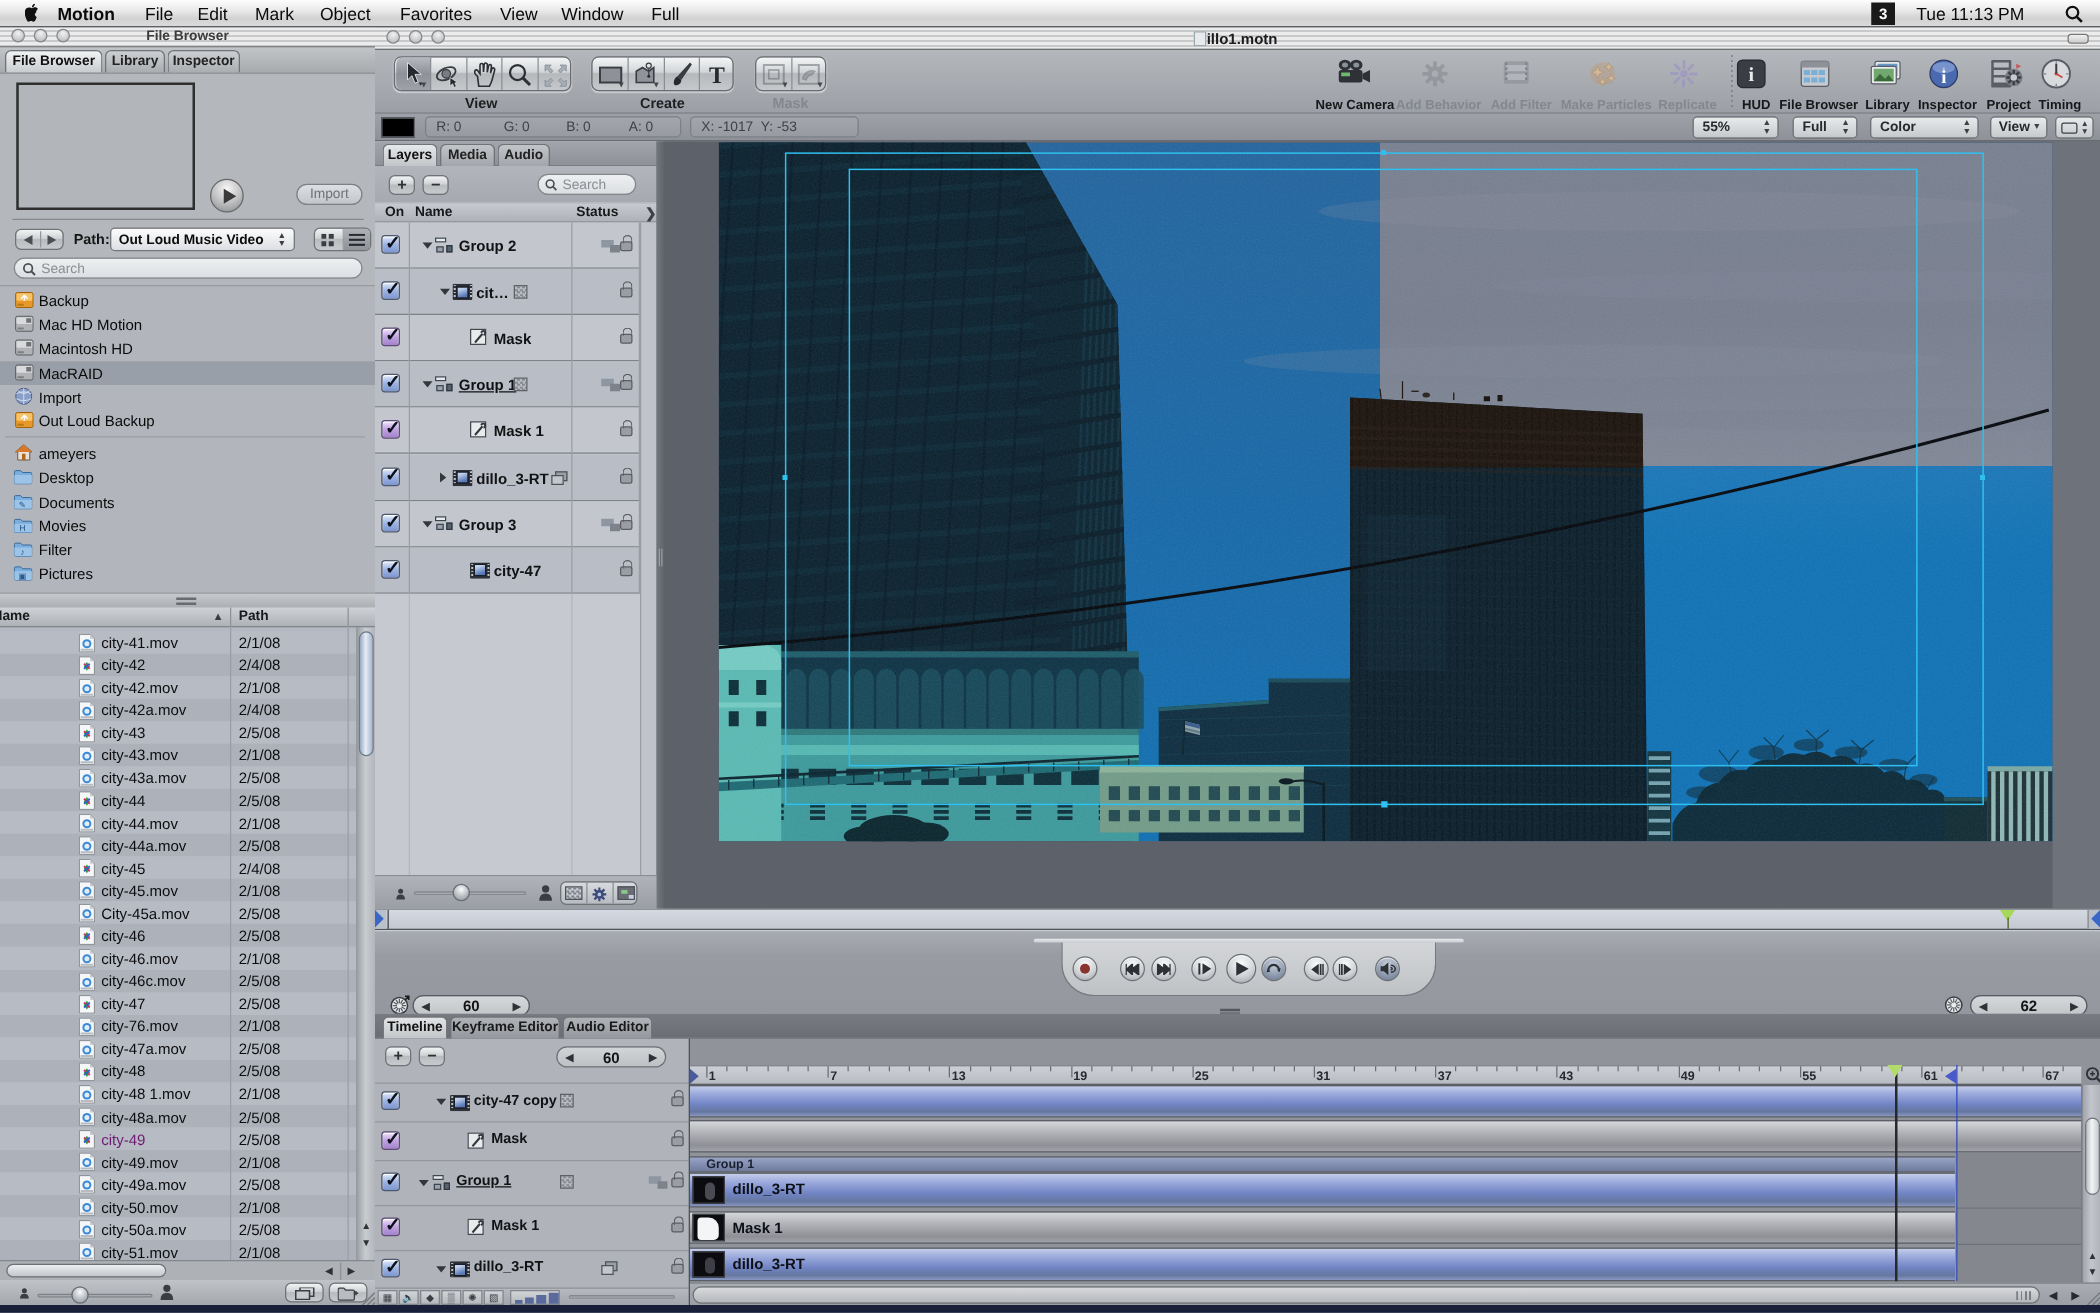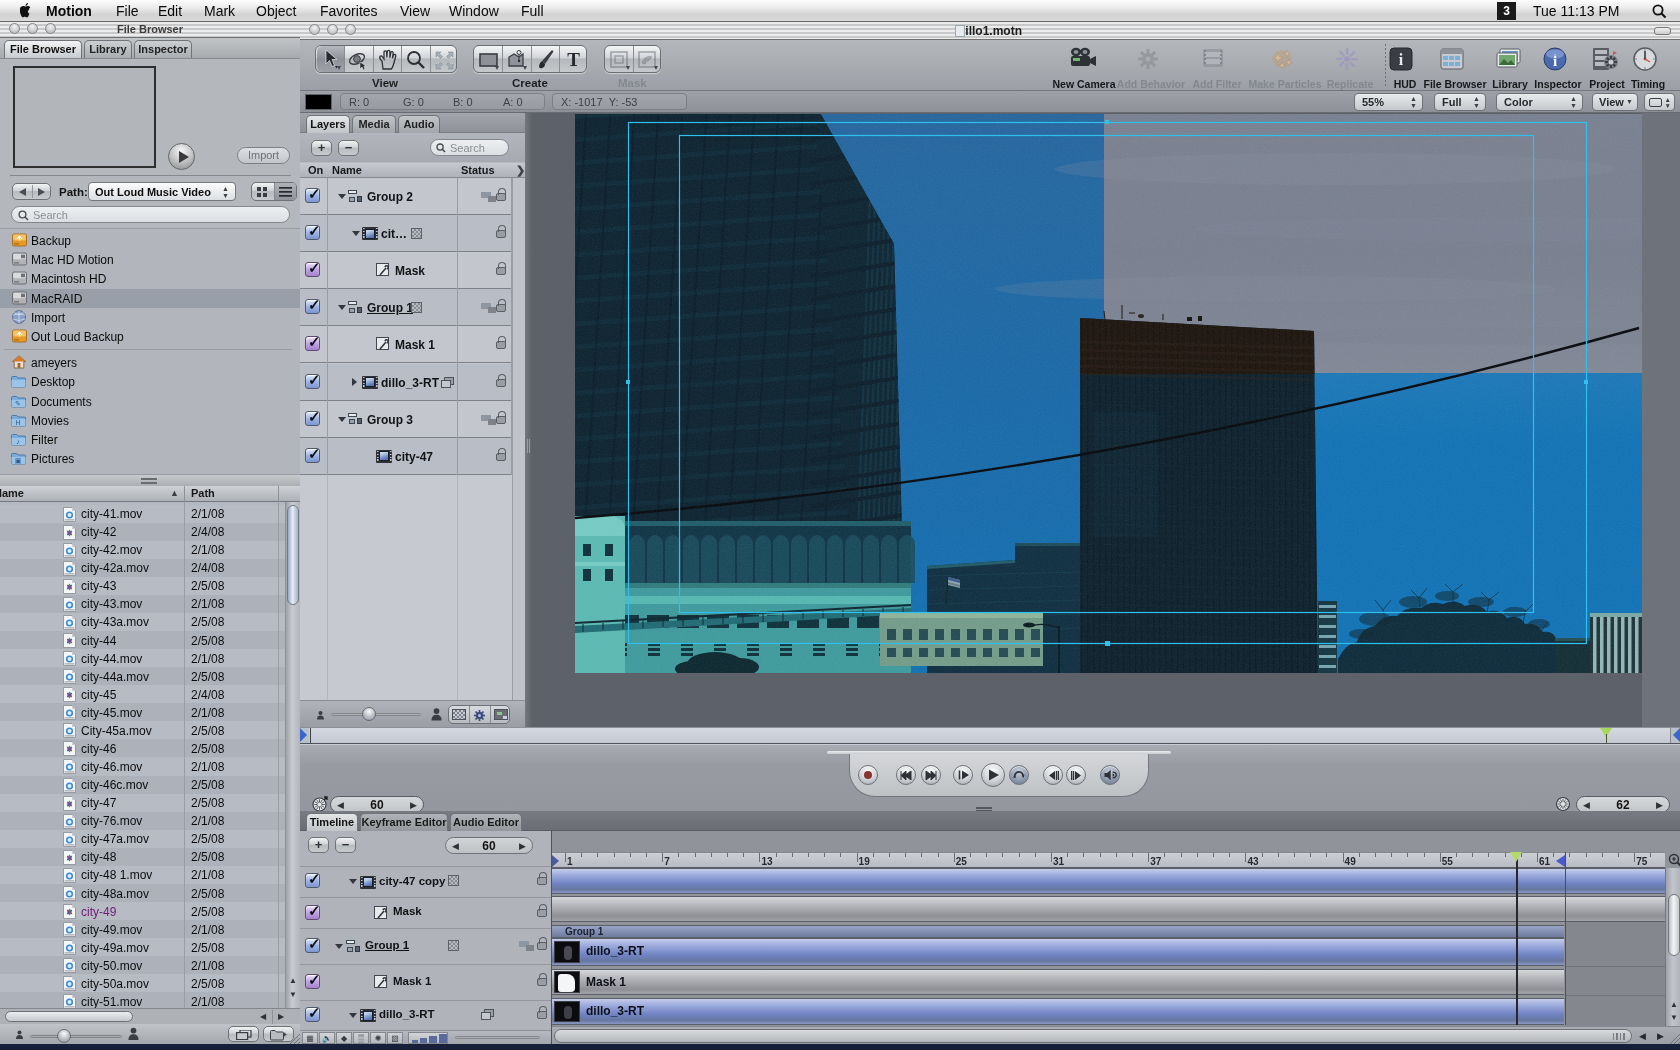--- a/index.html
+++ b/index.html
@@ -1659,21 +1659,21 @@
             <div class="tick" style="left:952.6px;top:0;height:4px;"></div>
             <div class="tick" style="left:968.8px;top:0;height:4px;"></div>
             <div class="tick" style="left:985.0px;top:0;height:9px;"></div>
             <span class="abs" style="left:987.0px;top:3px;font-size:10px;font-weight:bold;color:#26292d;">61</span>
             <div class="tick" style="left:1001.2px;top:0;height:4px;"></div>
             <div class="tick" style="left:1017.4px;top:0;height:4px;"></div>
             <div class="tick" style="left:1033.6px;top:0;height:4px;"></div>
             <div class="tick" style="left:1049.8px;top:0;height:4px;"></div>
             <div class="tick" style="left:1066.0px;top:0;height:4px;"></div>
             <div class="tick" style="left:1082.2px;top:0;height:9px;"></div>
-            <span class="abs" style="left:1084.2px;top:3px;font-size:10px;font-weight:bold;color:#26292d;">75</span>
+            <span class="abs" style="left:1084.2px;top:3px;font-size:10px;font-weight:bold;color:#26292d;">67</span>
             <div class="tick" style="left:1098.4px;top:0;height:4px;"></div>
           </div>
           <div class="abs" style="left:0;top:24px;width:8px;height:12px;">
             <div style="width:0;height:0;border-left:7px solid #4a5a9a;border-top:6px solid transparent;border-bottom:6px solid transparent;"></div>
           </div>
           <div class="abs" style="left:0;top:37px;width:1113px;height:26px;background:linear-gradient(#c4cdea,#9dabdd 25%,#7184c4 60%,#65779f 85%,#8a97c4);border-top:1px solid #5a5e66;border-bottom:1px solid #5a5e66;"></div>
           <div class="abs" style="left:0;top:65px;width:1113px;height:26px;background:linear-gradient(#d6d7da,#b0b1b6 40%,#8f9096 80%,#a2a3a8);border-top:1px solid #5a5e66;border-bottom:1px solid #5a5e66;"></div>
           <div class="abs" style="left:0;top:94px;width:1012px;height:13px;background:linear-gradient(#98a4c6,#6f7b9d);border-top:1px solid #5a5e66;border-bottom:1px solid #5a5e66;"></div>
           <div class="abs" style="left:0;top:107px;width:1012px;height:28px;background:linear-gradient(#c4cdea,#9dabdd 25%,#7184c4 60%,#65779f 85%,#8a97c4);border-top:1px solid #5a5e66;border-bottom:1px solid #5a5e66;"></div>
           <div class="abs" style="left:0;top:138px;width:1012px;height:26px;background:linear-gradient(#d6d7da,#b0b1b6 40%,#8f9096 80%,#a2a3a8);border-top:1px solid #5a5e66;border-bottom:1px solid #5a5e66;"></div>

